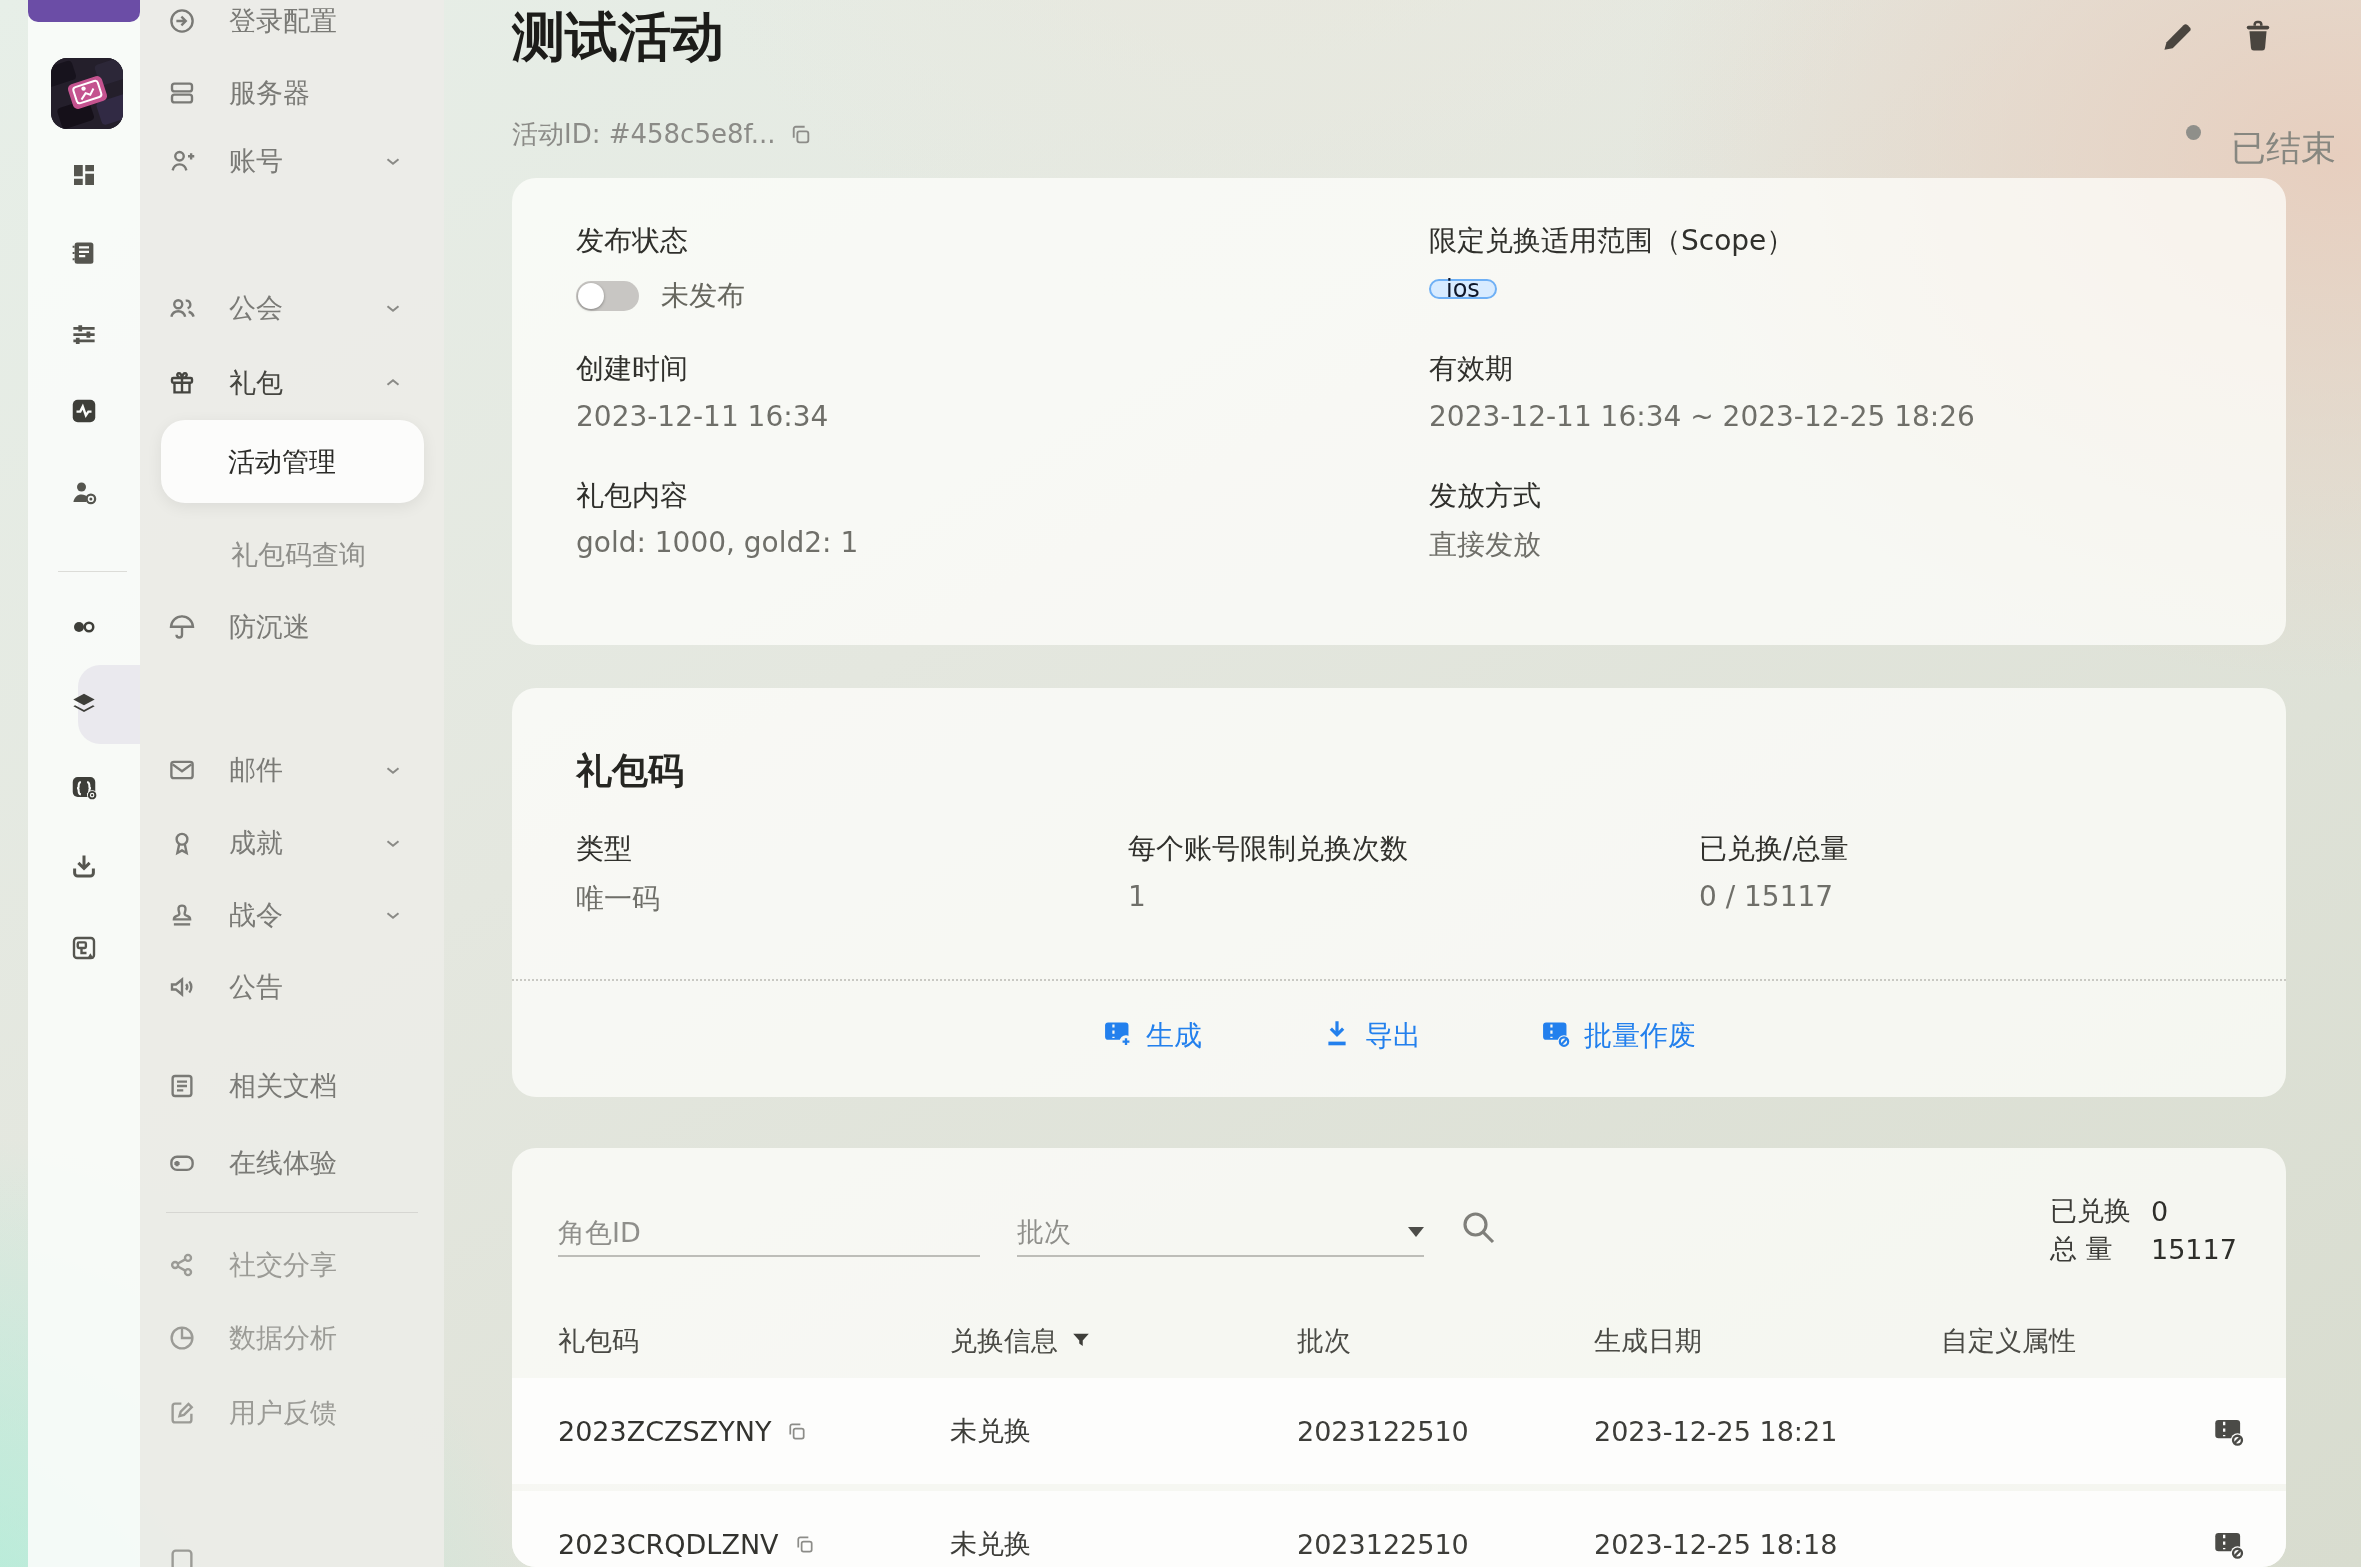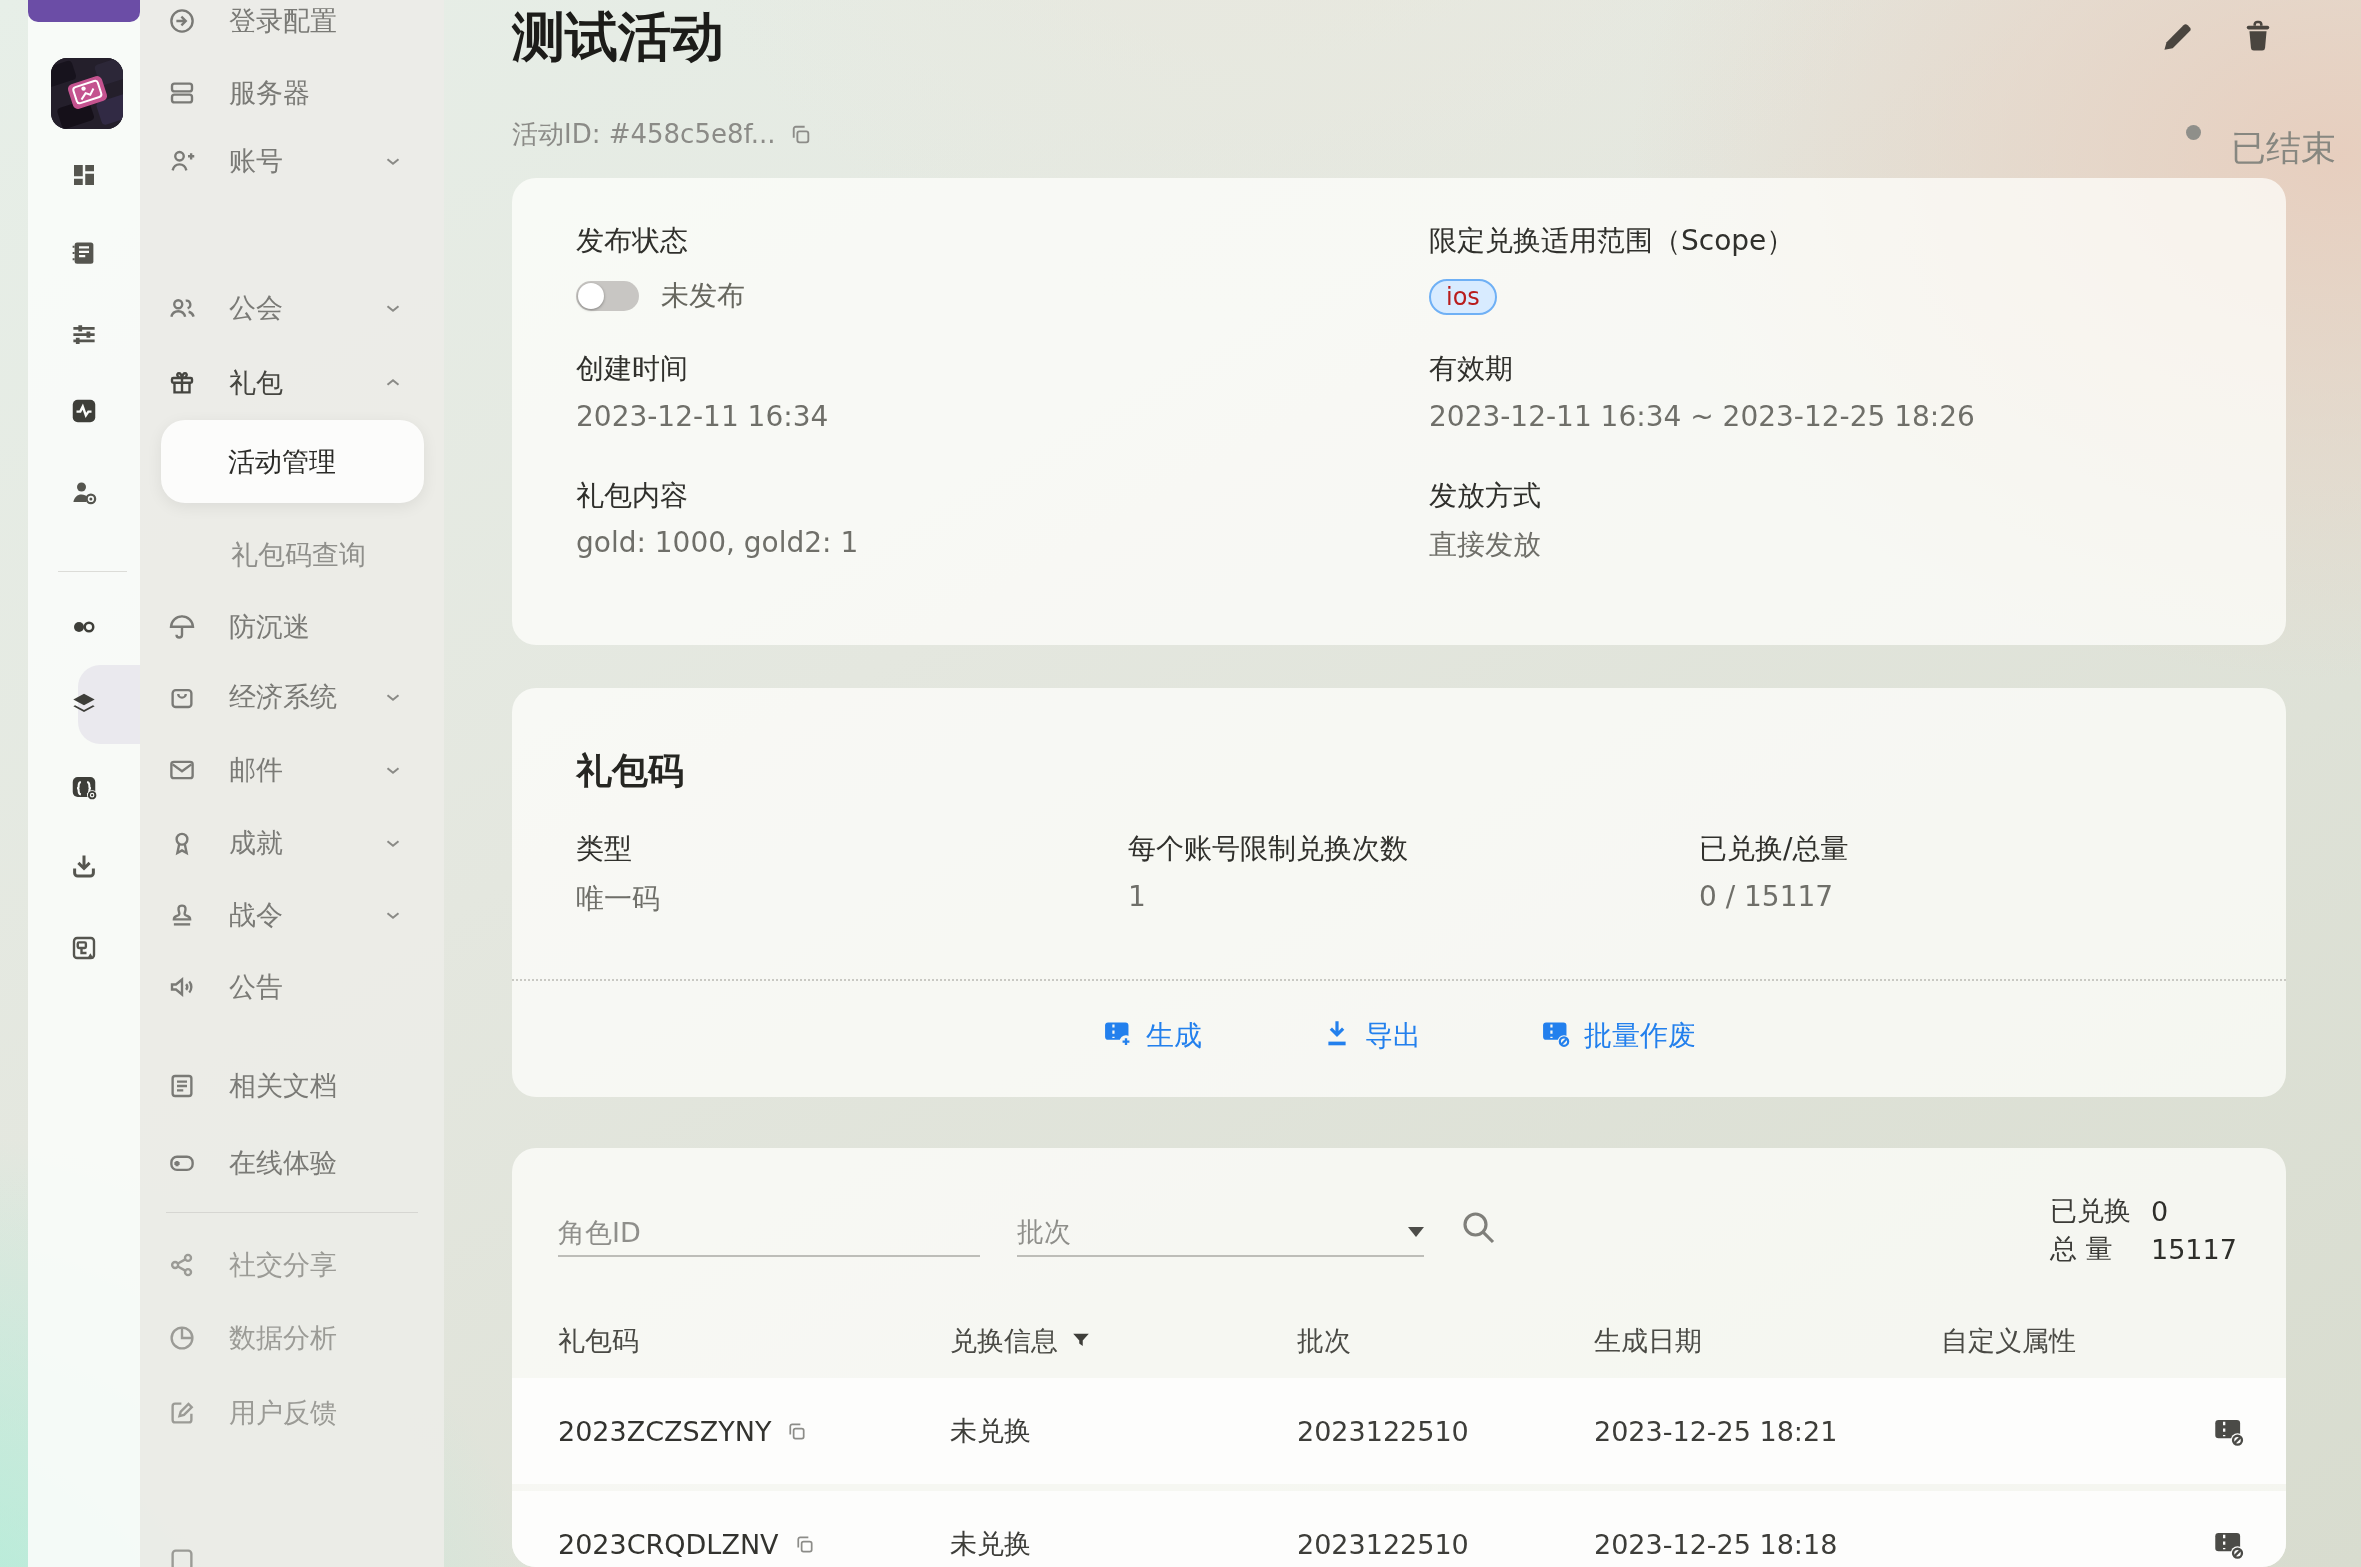--- a/index.html
+++ b/index.html
@@ -41,22 +41,22 @@
   .card{position:absolute;left:512px;width:1774px;background:rgba(255,255,252,.72);border-radius:24px}
   .card1{top:178px;height:467px}
   .card2{top:688px;height:409px}
   .card3{top:1148px;height:419px;overflow:hidden}
   .fl{position:absolute;font-size:28px;color:#30302c;white-space:nowrap}
   .fv{position:absolute;font-size:28px;color:#6f6f69;white-space:nowrap}
   .togglerow{position:absolute;left:64px;top:99px;display:flex;align-items:center;gap:22px}
   .toggle{width:63px;height:30px;border-radius:15px;background:#c8c6c3;position:relative;cursor:pointer}
   .knob{position:absolute;left:2px;top:2px;width:26px;height:26px;border-radius:50%;background:#fff;box-shadow:0 1px 3px rgba(0,0,0,.35)}
   .togglelabel{font-size:28px;color:#67675f}
-  .chip{position:absolute;left:917px;top:101px;height:36px;padding:0 15px;display:inline-flex;align-items:center;
-    border:2px solid #6fb0f5;border-radius:18px;background:#d8ebff;color:#b91c1c;font-size:24px}
+  .chip{position:absolute;left:917px;top:101px;height:20px;padding:0 15px;display:inline-flex;align-items:center;
+    border:2px solid #6fb0f5;border-radius:18px;background:#d8ebff;color:#0f172a;font-size:24px}
   .c2title{position:absolute;left:64px;top:59px;font-size:36px;font-weight:600;color:#262622}
   .dash{position:absolute;left:0;right:0;top:291px;border-top:2px dotted #c9c9c3}
   .actions{position:absolute;left:0;top:329px;width:100%;display:flex;justify-content:center;gap:119px}
   .abtn{display:flex;gap:12px;color:#2380ed;font-size:28px;cursor:pointer;background:none;border:none;font-family:inherit}
   
   .uinput{position:absolute;top:61px;height:48px;background:transparent;border:none;border-bottom:2px solid #bdbdb8;
     font-size:27px;color:#3a3a36;font-family:inherit;outline:none}
   .uinput::placeholder{color:#8f8f8b}
   .uselect{position:absolute;top:61px;height:48px;border-bottom:2px solid #bdbdb8;display:flex;align-items:center;cursor:pointer}
   .uselect .ph{font-size:27px;color:#8f8f8b}
@@ -252,34 +252,20 @@
     <div class="mi" style="top:590px">
       <span class="mic">
         <svg width="30" height="30" viewBox="0 0 24 24" fill="none" stroke="currentColor" stroke-width="1.9">
             <path d="M12 3.5a8.8 8.8 0 0 1 8.8 8.3H3.2A8.8 8.8 0 0 1 12 3.5zM12 3.5v-1"></path>
             <path d="M12 11.8v6.4a2.2 2.2 0 0 1-4.4 0"></path>
           </svg>
         </span>
       <span class="mil">防沉迷</span>
     </div>
 
-    <div class="mi" style="top:660px">
-      <span class="mic">
-        <svg width="30" height="30" viewBox="0 0 24 24" fill="none" stroke="currentColor" stroke-width="1.9">
-            <rect x="4.5" y="6.5" width="15" height="13.5" rx="2.5"></rect>
-            <path d="M9 9.5a3 3 0 0 0 6 0"></path>
-          </svg>
-        </span>
-      <span class="mil">经济系统</span>
-      <span class="mch">
-        <svg width="22" height="22" viewBox="0 0 24 24" fill="none" stroke="currentColor" stroke-width="2.2">
-            <path d="M6 10l6 5 6-5"></path>
-          </svg>
-        </span>
-    </div>
 
     <div class="mi" style="top:733px">
       <span class="mic">
         <svg width="30" height="30" viewBox="0 0 24 24" fill="none" stroke="currentColor" stroke-width="1.9">
             <rect x="3.5" y="5.5" width="17" height="13" rx="2"></rect>
             <path d="M4.5 7.5L12 13l7.5-5.5"></path>
           </svg>
         </span>
       <span class="mil">邮件</span>
       <span class="mch">

